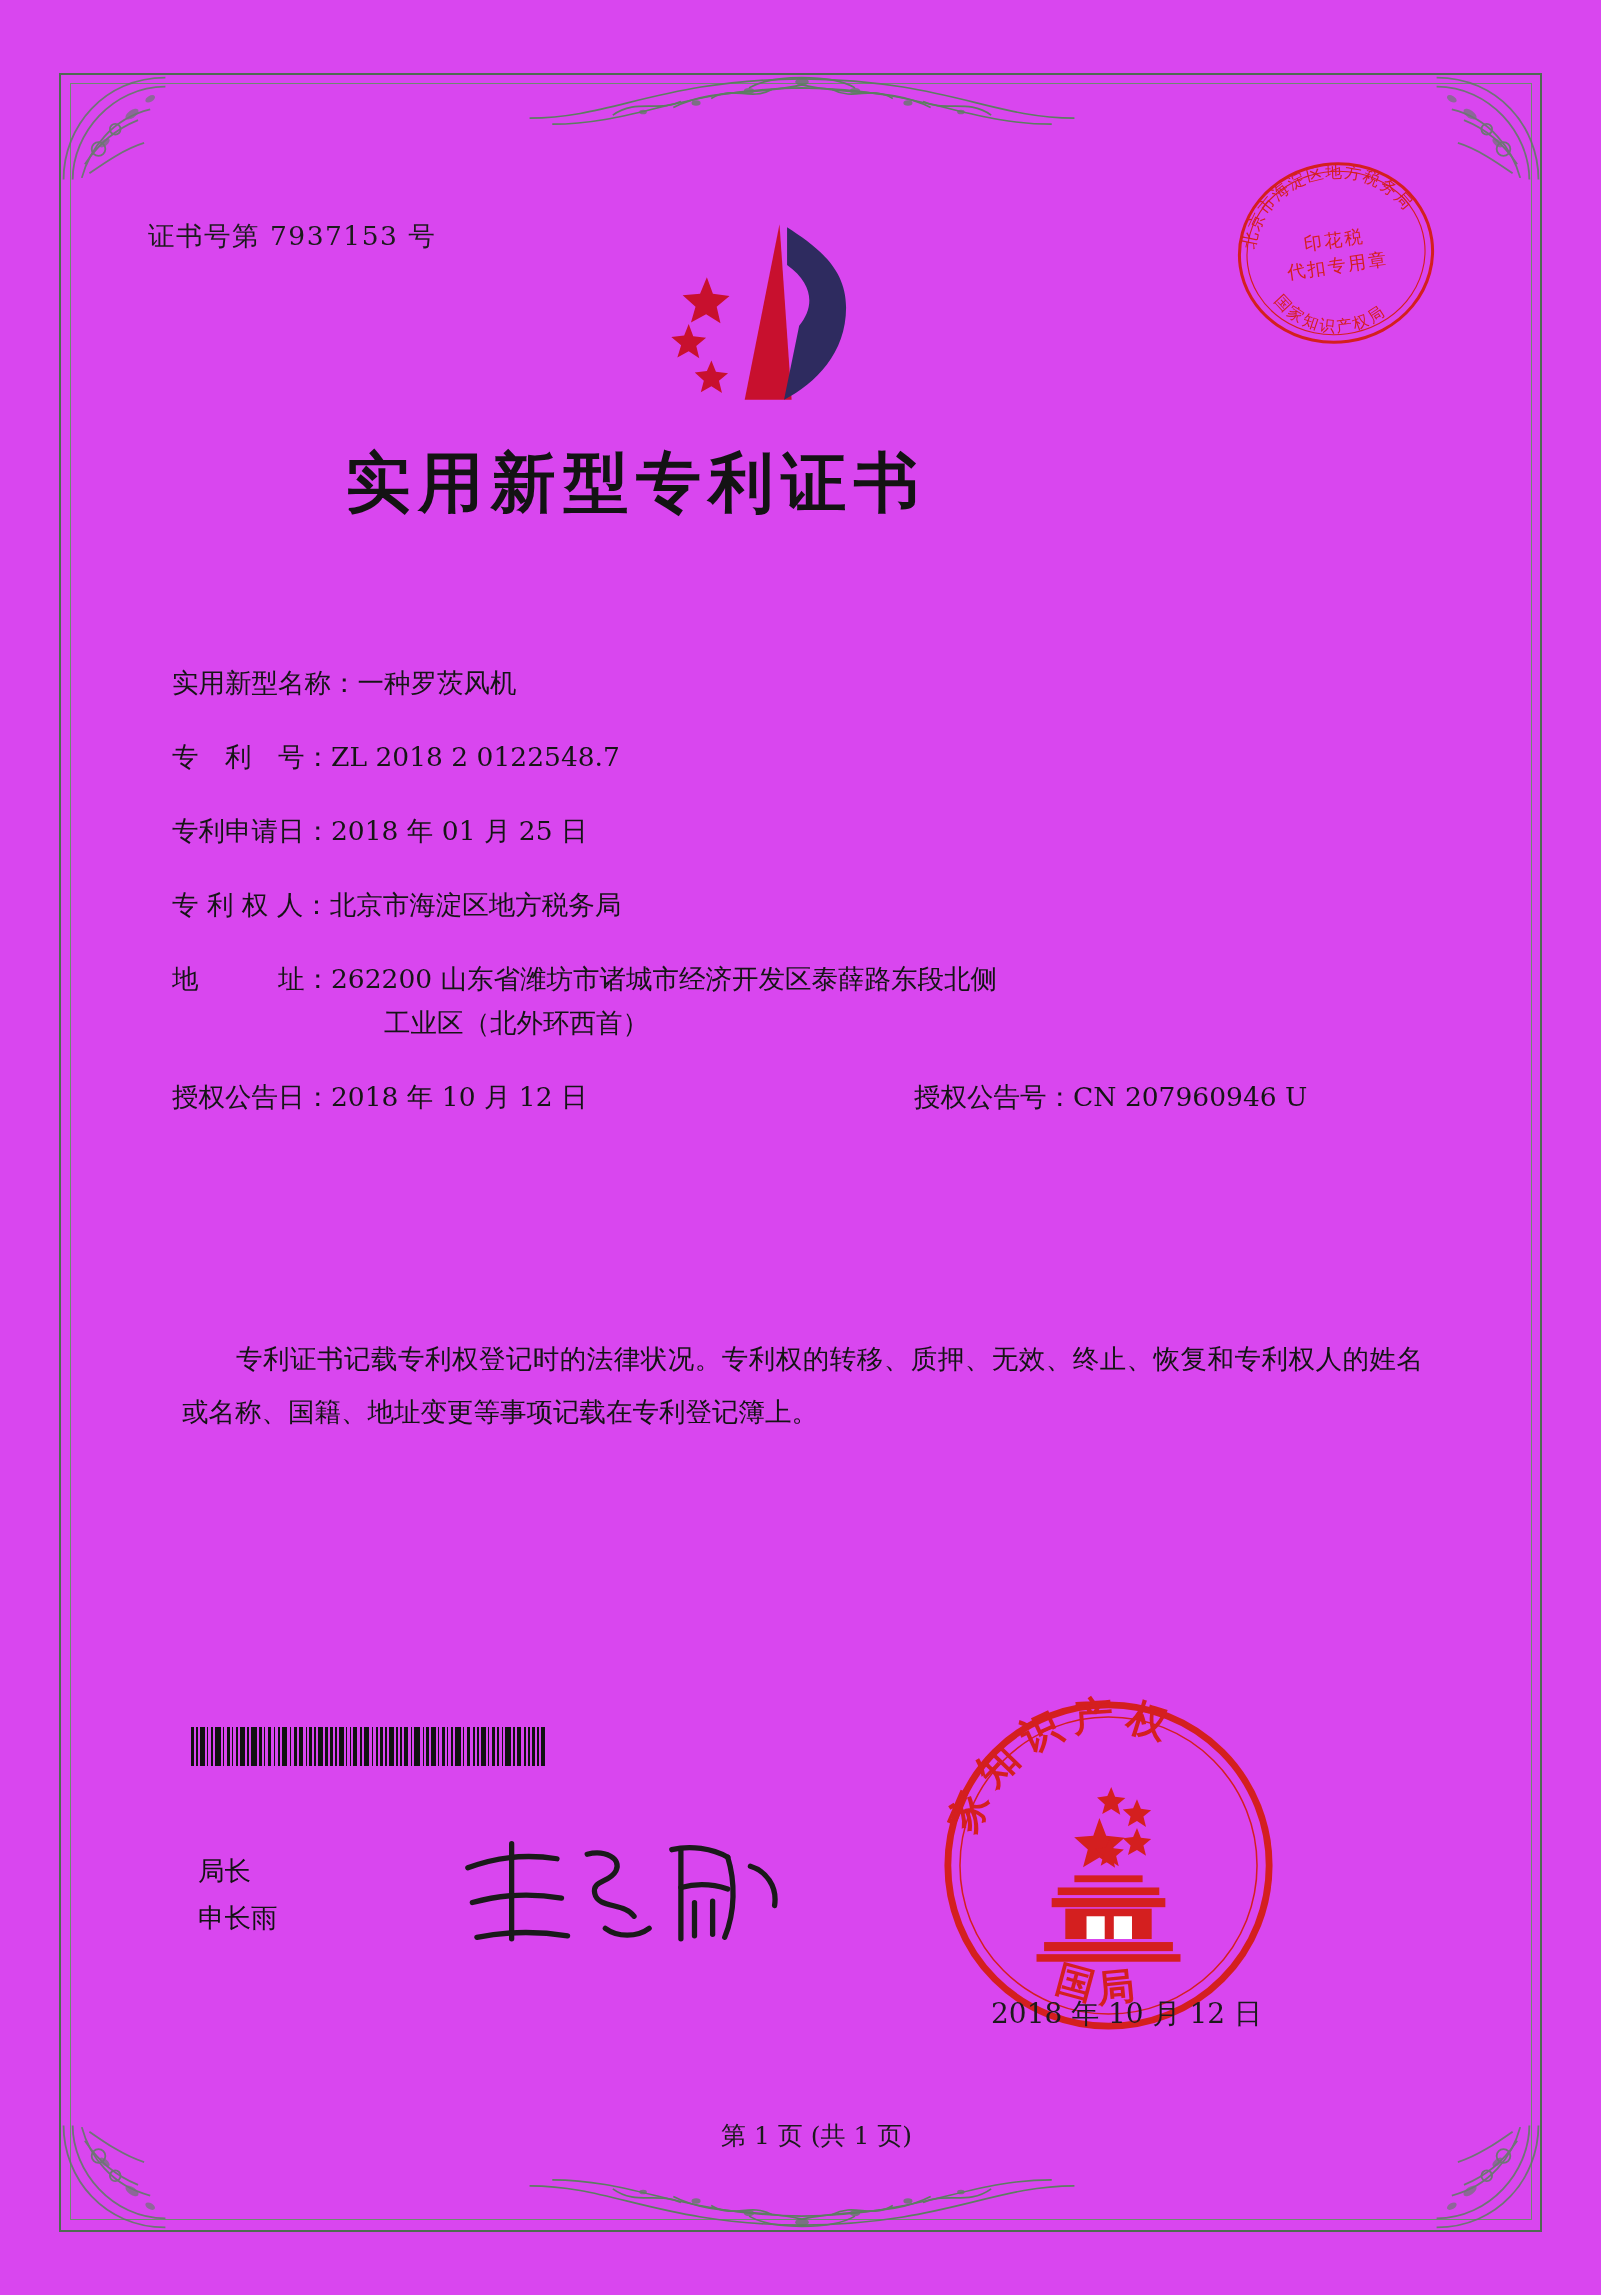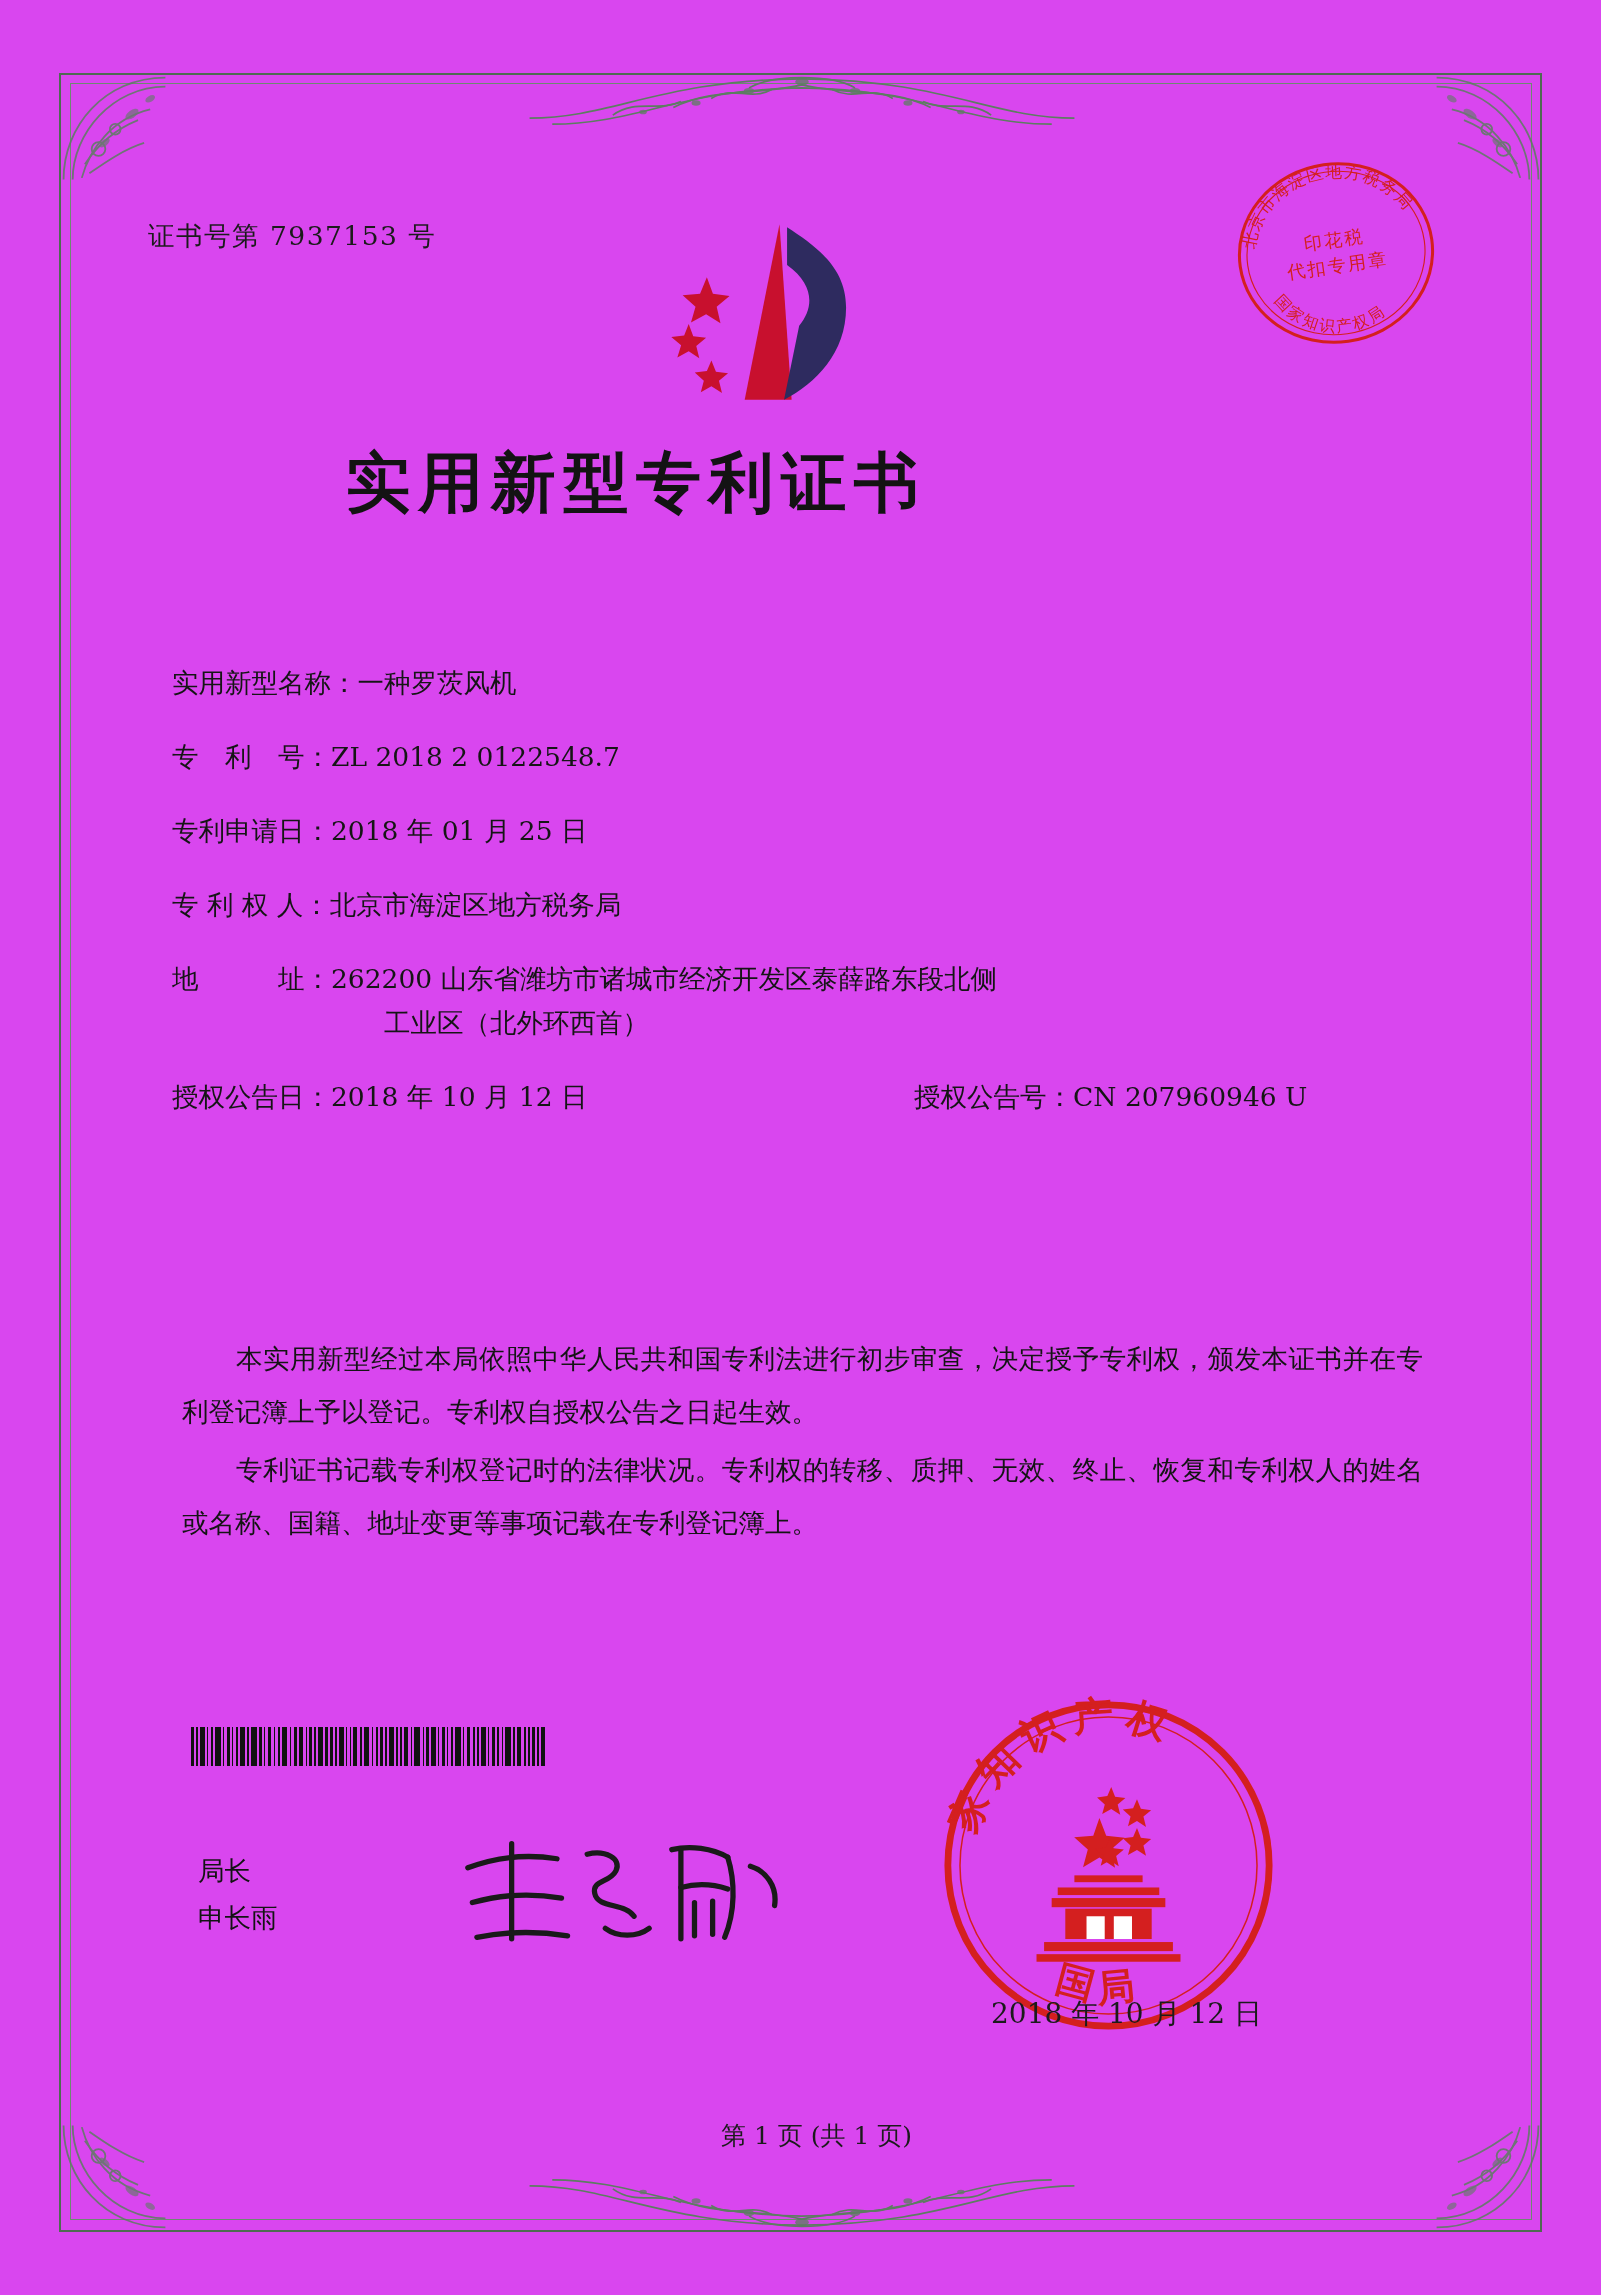--- a/index.html
+++ b/index.html
@@ -397,21 +397,20 @@
     <div class="row pubrow">
       <span class="label">授权公告日</span><span class="colon">：</span><span class="value">2018 年 10 月 12 日</span>
       <span class="right">
         <span class="label">授权公告号</span><span class="colon">：</span><span class="value">CN 207960946 U</span>
       </span>
     </div>
 
   </div>
 
   <div class="paras">
-    <p>本实用新型经过本局依照中华人民共和国专利法进行初步审查，决定授予专利权，颁发本证书并在专利登记簿上予以登记。专利权自授权公告之日起生效。</p>
     <p>专利证书记载专利权登记时的法律状况。专利权的转移、质押、无效、终止、恢复和专利权人的姓名或名称、国籍、地址变更等事项记载在专利登记簿上。</p>
   </div>
 
   <div class="barcode" id="barcode">
       <i style="width: 3px;"></i>
       <i style="width: 1.5px;"></i>
       <i style="width: 4.5px;"></i>
       <i style="width: 1.5px;"></i>
       <i style="width: 2.3px;"></i>
       <i style="width: 5.3px;"></i>

